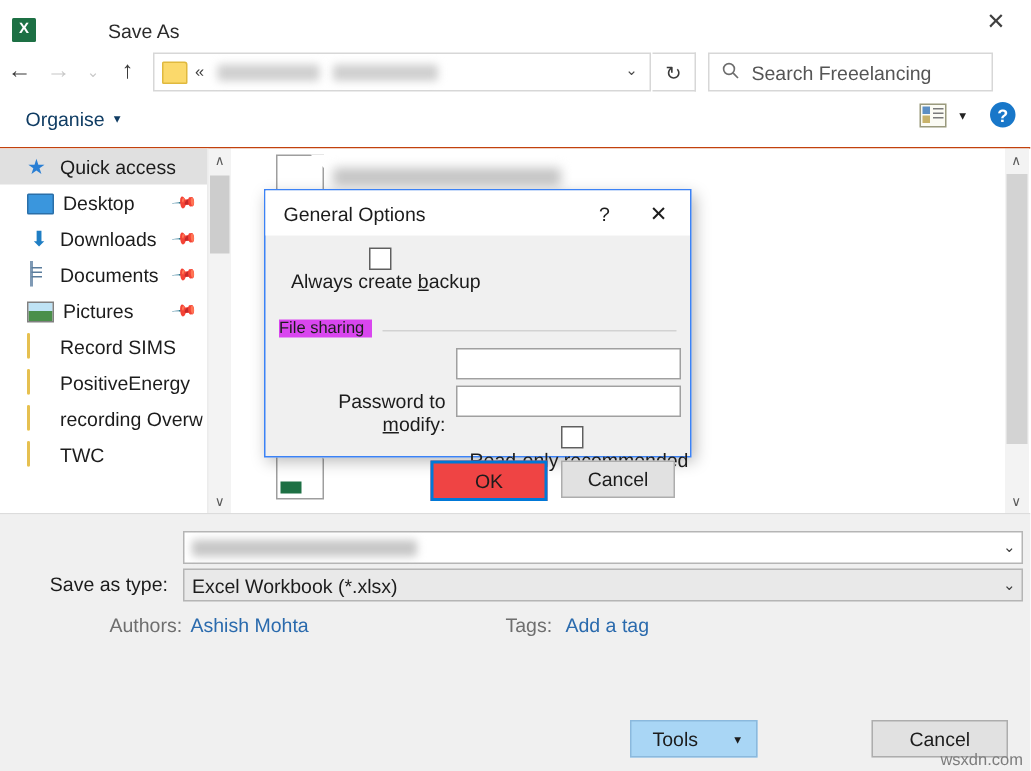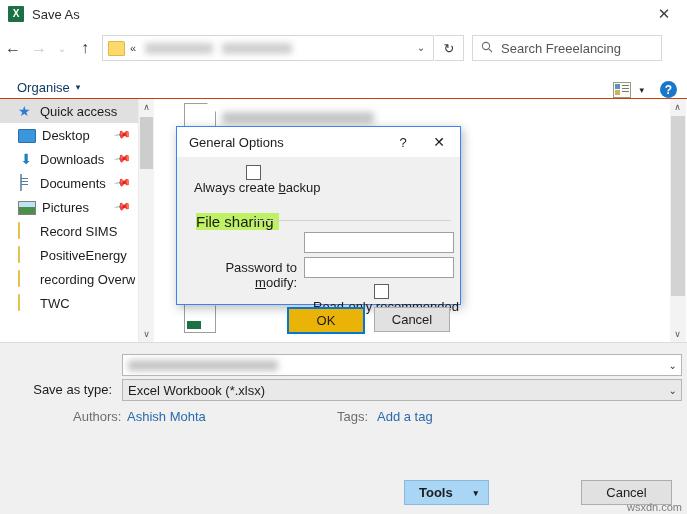--- a/index.html
+++ b/index.html
@@ -14,21 +14,21 @@
     position: relative;
     width: 687px; height: 514px;
     background: #ffffff;
     color: #1a1a1a;
   }
 
   
   .titlebar {
     position: absolute; left: 0; top: 0; width: 687px; height: 28px;
     background: #ffffff;
-    display: flex; align-items: center;
+    display: flex; align-items: flex-end; gap: 40px;
   }
   .xl-icon {
     width: 16px; height: 16px; margin-left: 8px; margin-right: 8px;
     background: #1d7044;
     border-radius: 1px;
     position: relative; flex: 0 0 auto;
   }
   .xl-icon::after {
     content: "X";
     position: absolute; left: 0; top: 0; width: 16px; height: 16px;
@@ -96,21 +96,21 @@
     border: 1px solid #d7d7d7; background: #ffffff;
     display: flex; align-items: center;
   }
   .search-icon { margin-left: 8px; color: #6d6d6d; font-size: 12px; }
   .search-ph { margin-left: 8px; font-size: 13px; color: #555555; }
 
   
   .cmdbar {
     position: absolute; left: 0; top: 68px; width: 687px; height: 30px;
     background: #ffffff;
-    display: flex; align-items: flex-end;
+    display: flex; align-items: flex-start;
     border-bottom: 1px solid #c2410c;
   }
   .cmd-item {
     font-size: 13px; color: #0f3c63;
     display: flex; align-items: center; height: 22px; padding: 0 7px;
   }
   .cmd-item.first { margin-left: 10px; }
   .cmd-caret { margin-left: 6px; font-size: 9px; color: #0f3c63; }
   .cmd-right { position: absolute; right: 10px; display: flex; align-items: center; }
   .view-icon {
@@ -302,44 +302,43 @@
 
   .dlg-check {
     position: absolute; display: flex; align-items: center;
     font-size: 13px; color: #1c1c1c; flex-direction: column;
   }
   .dlg-check .lbl { margin-left: 8px; }
   u { text-decoration: underline; }
 
   .group-label {
     position: absolute; left: 9px; top: 56px;
-    font-size: 15px; color: #1c1c1c; background: #bef264;
+    font-size: 11px; color: #1c1c1c; background: #d946ef;
     padding-right: 5px;
-    margin-left: 10px;
   }
   .group-line {
     position: absolute; left: 78px; top: 63px; width: 196px; height: 1px;
     background: #d2d2d2;
   }
 
   .dlg-field-label {
     position: absolute; font-size: 13px; color: #1c1c1c; text-align: right;
   }
   .dlg-input {
     position: absolute; height: 19px; width: 148px;
     border: 1px solid #a0a0a0; background: #ffffff;
   }
 
   .dlg-btn {
     position: absolute; width: 74px; height: 23px;
     background: #e1e1e1; border: 1px solid #adadad;
     font-size: 13px; color: #1c1c1c;
     display: flex; align-items: center; justify-content: center;
   }
-  .dlg-btn.default { border: 2px solid #0078d7; background: #eab308; }
+  .dlg-btn.default { border: 2px solid #0078d7; background: #ef4444; }
 </style>
 </head>
 <body>
 
 <div id="app">
 
   <div class="titlebar">
     <div class="xl-icon"></div>
     <div class="title-text">Save As</div>
     <div class="title-close">✕</div>
@@ -472,21 +471,21 @@
       <div class="combo-val">Excel Workbook (*.xlsx)</div>
       <div class="combo-caret">⌄</div>
     </div>
 
     <div class="meta-label" style="left:73px; top:66px;">Authors:</div>
     <div class="meta-link" style="left:127px; top:66px;">Ashish Mohta</div>
 
     <div class="meta-label" style="left:337px; top:66px;">Tags:</div>
     <div class="meta-link" style="left:377px; top:66px;">Add a tag</div>
 
-    <div class="btn tools" style="left:404px; top:137px; width:69px;font-weight:bold;">
+    <div class="btn tools" style="left:420px; top:137px; width:69px;">
       <span>Tools</span>
       <span class="tools-caret">▾</span>
     </div>
     <div class="btn" style="left:482px; top:137px; width:85px;margin-top:48px;">Save</div>
     <div class="btn" style="left:581px; top:137px; width:89px;">Cancel</div>
 
     <div class="watermark">wsxdn.com</div>
   </div>
 
   <div class="dialog">

